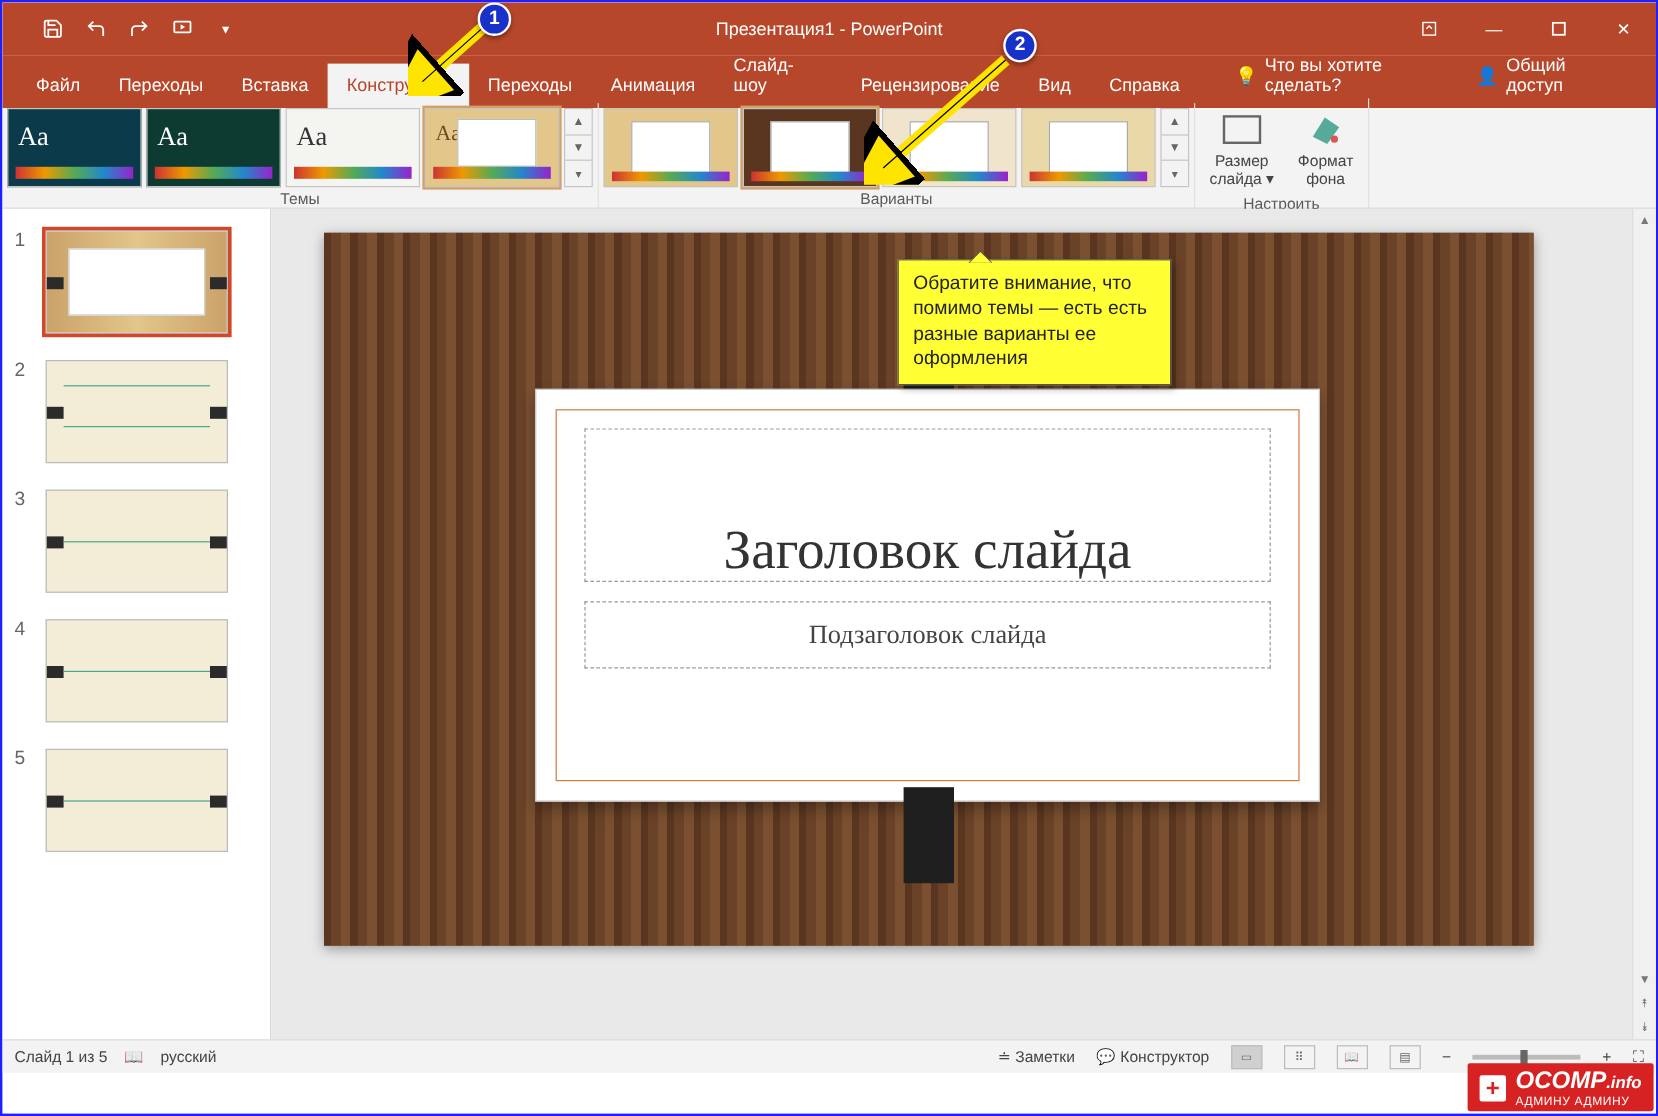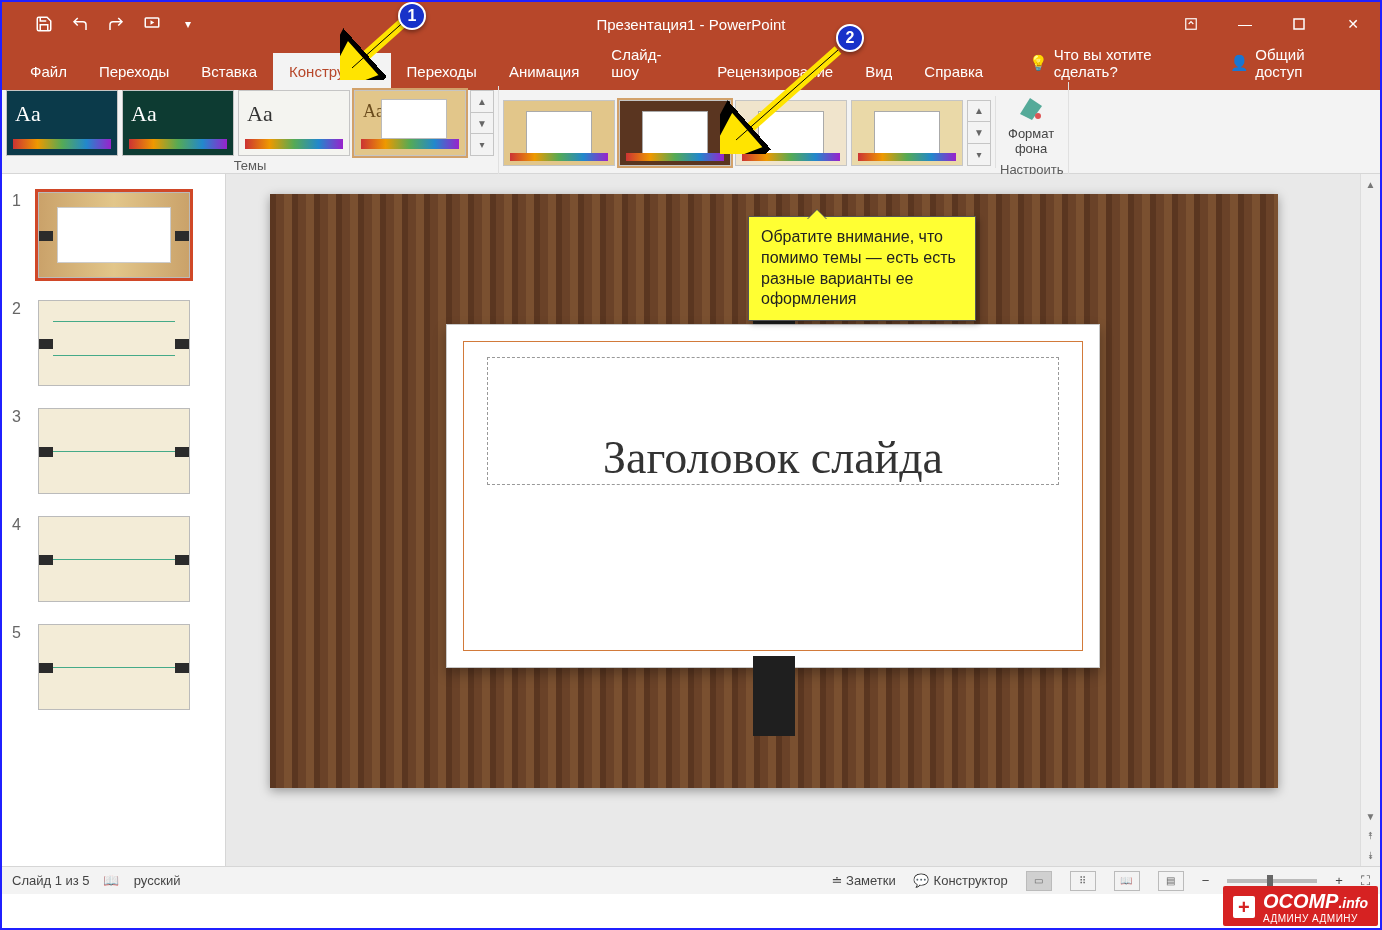--- a/index.html
+++ b/index.html
@@ -207,24 +207,34 @@
       <div class="variant-thumb" style="background:#ead9a8;">
           <div class="mini"></div>
           <div class="bar"></div>
         </div>
       <div class="gallery-more">
           <div>▲</div>
           <div>▼</div>
           <div>▾</div>
         </div>
     </div>
+    <div class="label">Варианты</div>
   </div>
 
   <div class="rgroup">
     <div class="items">
+      <div class="rbtn">
+        <div class="ic">
+            <svg width="34" height="26" viewBox="0 0 34 26" fill="none" stroke="#666" stroke-width="2">
+              <rect x="2" y="2" width="30" height="22"></rect>
+            </svg>
+          </div>
+        <span>Размер</span>
+        <span><span>слайда</span> ▾</span>
+      </div>
       <div class="rbtn">
         <div class="ic">
             <svg width="30" height="28" viewBox="0 0 30 28" fill="#5a9">
               <path d="M4 20 L14 4 L26 12 L16 26 Z"></path>
               <circle cx="22" cy="22" r="3" fill="#d55"></circle>
             </svg>
           </div>
         <span>Формат</span>
         <span>фона</span>
       </div>
@@ -278,20 +288,23 @@
     </div>
   </div>
 
   <div class="canvas-area">
     <div class="slide-canvas">
       <div class="clip top"></div>
       <div class="card">
         <div class="card-inner"></div>
         <div class="title-ph">
             <span>Заголовок слайда</span>
+          </div>
+        <div class="sub-ph">
+            <span>Подзаголовок слайда</span>
           </div>
       </div>
       <div class="clip bottom"></div>
     </div>
     <div class="canvas-scroll">
       <div class="arr">▲</div>
       <div class="track"></div>
       <div class="arr">▼</div>
       <div class="arr">⯭</div>
       <div class="arr">⯯</div>

